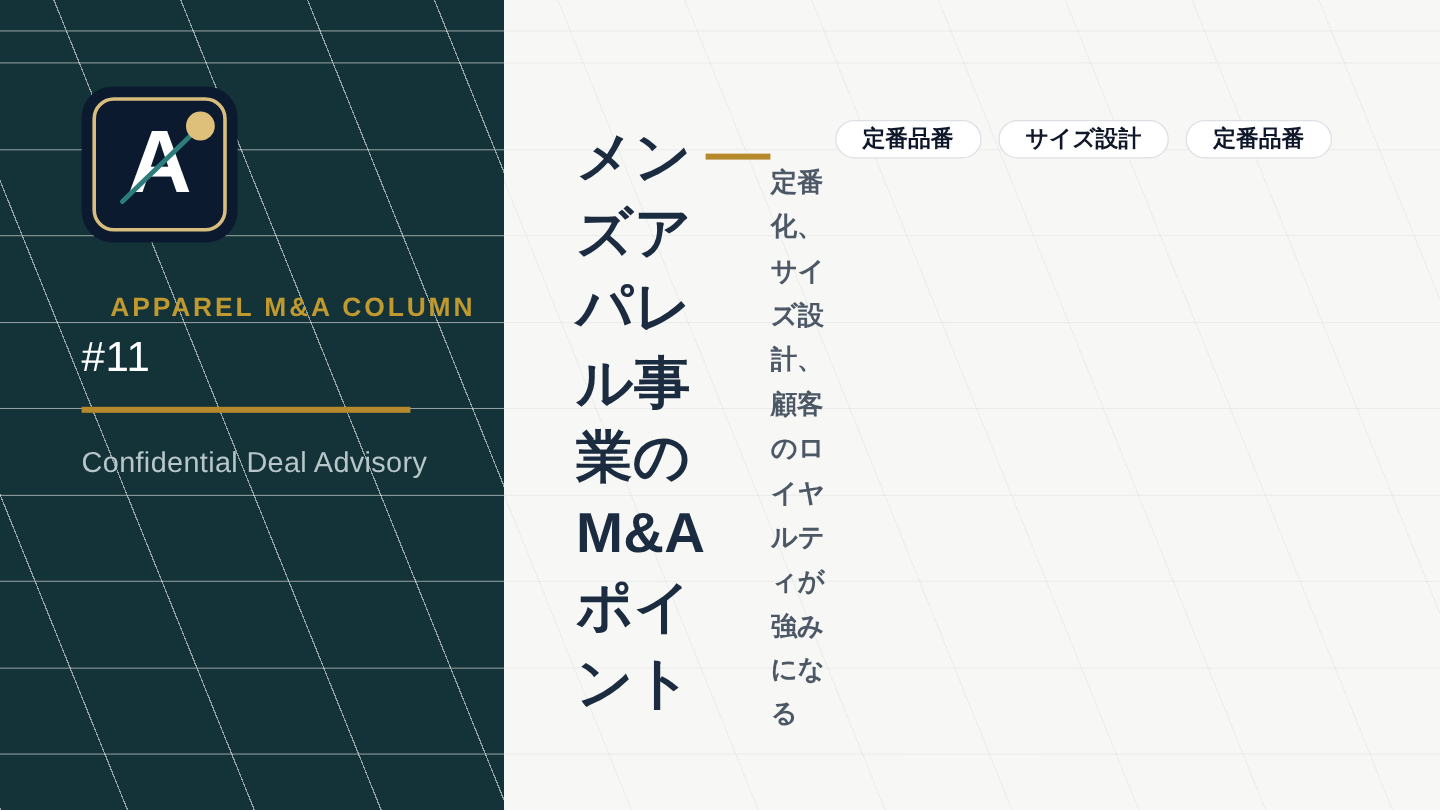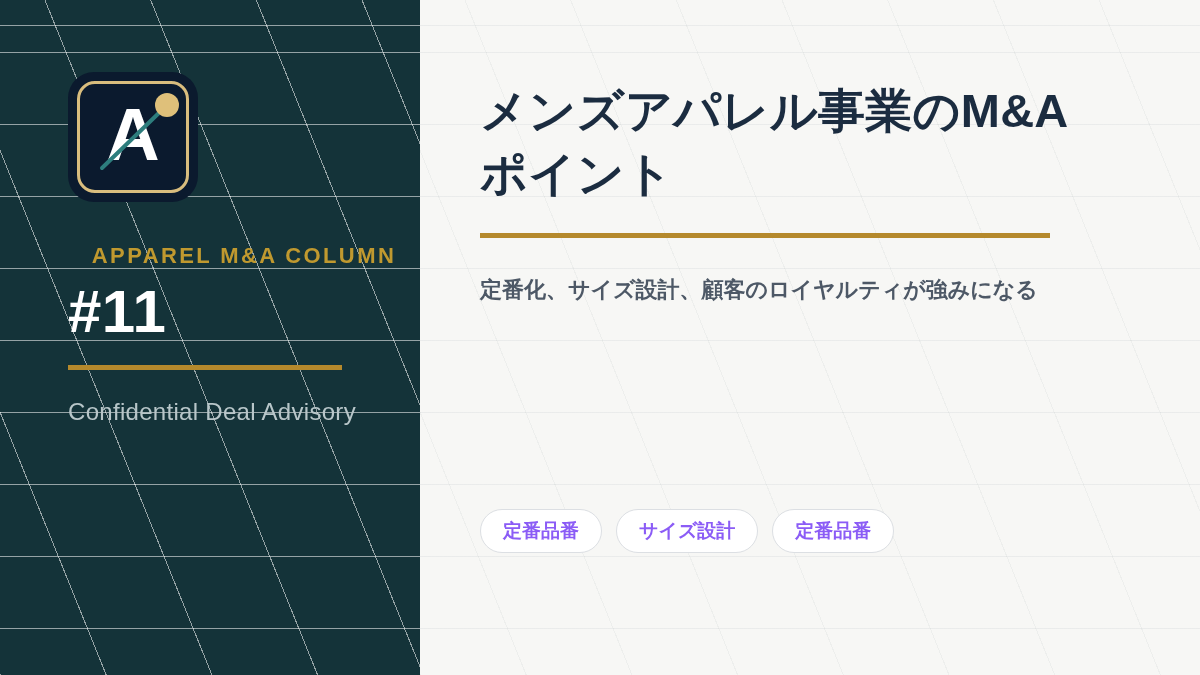--- a/index.html
+++ b/index.html
@@ -98,22 +98,22 @@
     font-size: 22px;
     font-weight: 700;
     letter-spacing: 2.4px;
     color: #c0992f;
     line-height: 1.1;
     text-align: center;
   }
 
   .issue-number {
     margin-top: 12px;
-    font-size: 60px;
-    font-weight: 700;
+    font-size: 35px;
+    font-weight: 400;
     color: #ffffff;
     line-height: 1.05;
     letter-spacing: 0.5px;
   }
 
   .left-rule {
     margin-top: 22px;
     width: 274px;
     height: 5px;
     background: #b5892c;
@@ -155,23 +155,23 @@
         rgba(20,51,57,0) 98px
       );
     background-position: 0 52px, 0 0;
     pointer-events: none;
   }
 
   .right-content {
     position: relative;
     z-index: 2;
     height: 675px;
-    padding: 80px 90px 60px 60px;
-    display: flex;
-    flex-direction: column;
+    padding: 100px 90px 60px 60px;
+    display: flex;
+    flex-direction: row;
   }
 
   .headline {
     font-size: 47px;
     font-weight: 700;
     line-height: 1.33;
     color: #1b2c40;
     letter-spacing: 0.2px;
     max-width: 610px;
   }
@@ -197,26 +197,26 @@
   .tag-row {
     display: flex;
     gap: 14px;
     margin-bottom: 62px;
   }
 
   .tag-pill {
     display: inline-flex;
     align-items: center;
     justify-content: center;
-    height: 44px;
+    height: 32px;
     padding: 0 22px;
     border: 1px solid #dcdfe3;
     border-radius: 999px;
     background: #ffffff;
-    color: #8b5cf6;
+    color: #0f172a;
     font-size: 19px;
     font-weight: 700;
     white-space: nowrap;
   }
 </style>
 </head>
 <body>
 
 <div class="canvas">
 

